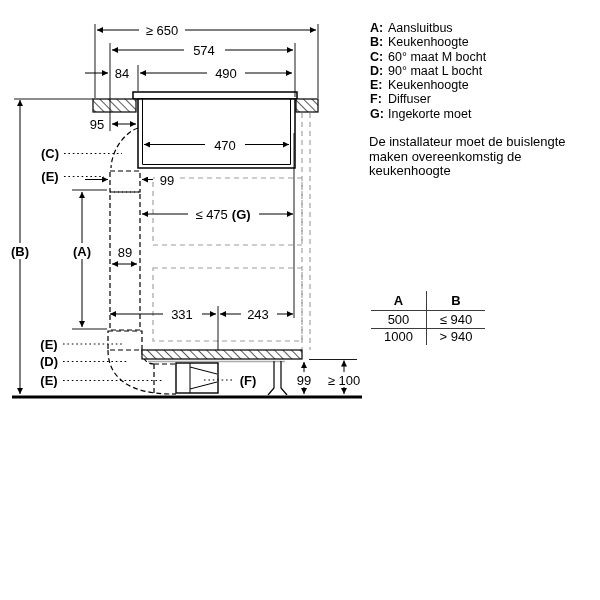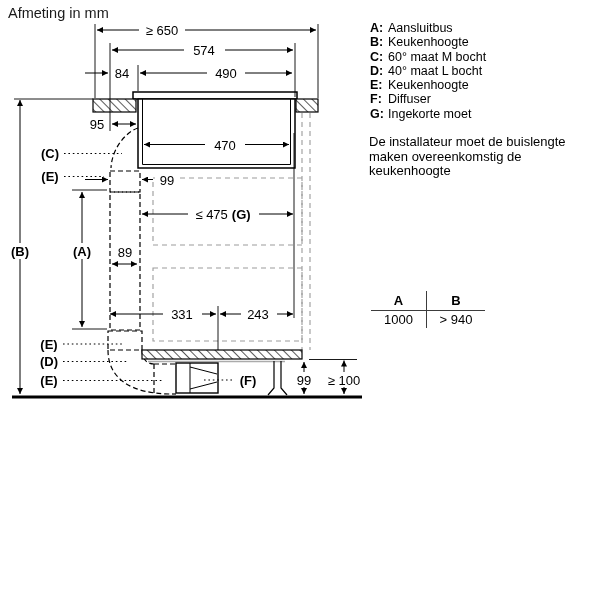--- a/index.html
+++ b/index.html
@@ -28,21 +28,20 @@
   .spec td{width:55px;height:16.5px;padding:0;}
   .spec td.c2,.spec th.c2{width:58px;}
   .spec tbody tr.r1 td{border-bottom:1.2px solid #3c3c3c;}
   .spec .c1{border-right:1.2px solid #3c3c3c;}
 </style>
 </head>
 <body>
 
 <div class="page">
 
-  <div class="title">Afmeting in mm</div>
 
   <svg width="600" height="600" viewBox="0 0 600 600">
     <defs>
       <marker id="arr" viewBox="0 0 10 10" refX="10" refY="5" markerWidth="10" markerHeight="6" markerUnits="userSpaceOnUse" orient="auto-start-reverse">
         <path d="M0,0 L10,5 L0,10 Z" fill="#000"></path>
       </marker>
       <pattern id="hatch" width="6" height="6" patternUnits="userSpaceOnUse" patternTransform="rotate(-45)">
         <rect width="6" height="6" fill="#fff"></rect>
         <line x1="0" y1="0" x2="0" y2="6" stroke="#000" stroke-width="1.3"></line>
       </pattern>
@@ -210,21 +209,21 @@
     <div class="lrow">
         <span class="lkey">B:</span>
         <span>Keukenhoogte</span>
       </div>
     <div class="lrow">
         <span class="lkey">C:</span>
         <span>60° maat M bocht</span>
       </div>
     <div class="lrow">
         <span class="lkey">D:</span>
-        <span>40° maat L bocht</span>
+        <span>90° maat L bocht</span>
       </div>
     <div class="lrow">
         <span class="lkey">E:</span>
         <span>Keukenhoogte</span>
       </div>
     <div class="lrow">
         <span class="lkey">F:</span>
         <span>Diffuser</span>
       </div>
     <div class="lrow">
@@ -240,20 +239,24 @@
   </div>
 
   <table class="spec">
     <thead>
       <tr>
         <th class="c1">A</th>
         <th class="c2">B</th>
       </tr>
     </thead>
     <tbody>
+      <tr class="r1">
+        <td class="c1">500</td>
+        <td class="c2">≤ 940</td>
+      </tr>
       <tr>
         <td class="c1">1000</td>
         <td class="c2">&gt; 940</td>
       </tr>
     </tbody>
   </table>
 
 </div>
 
 </body></html>

